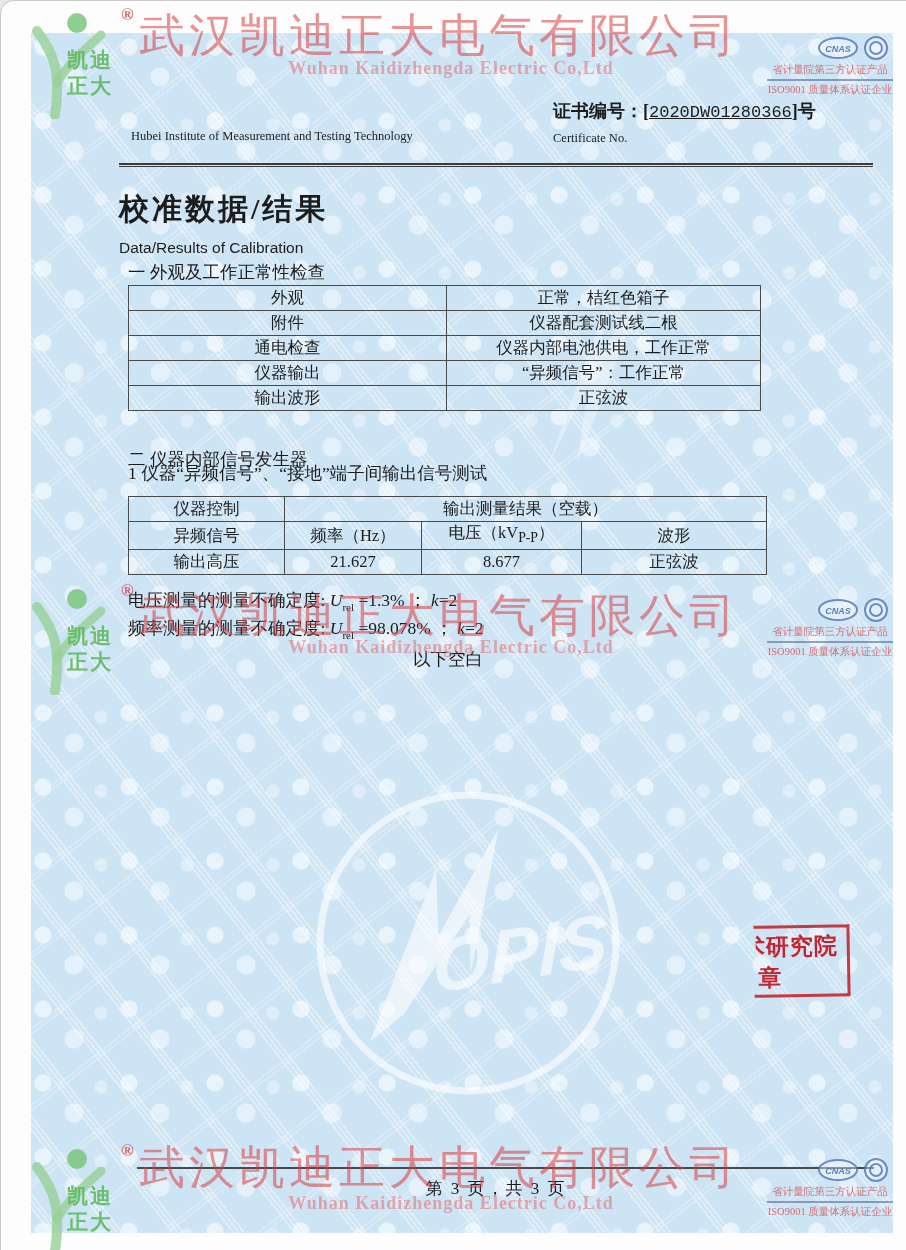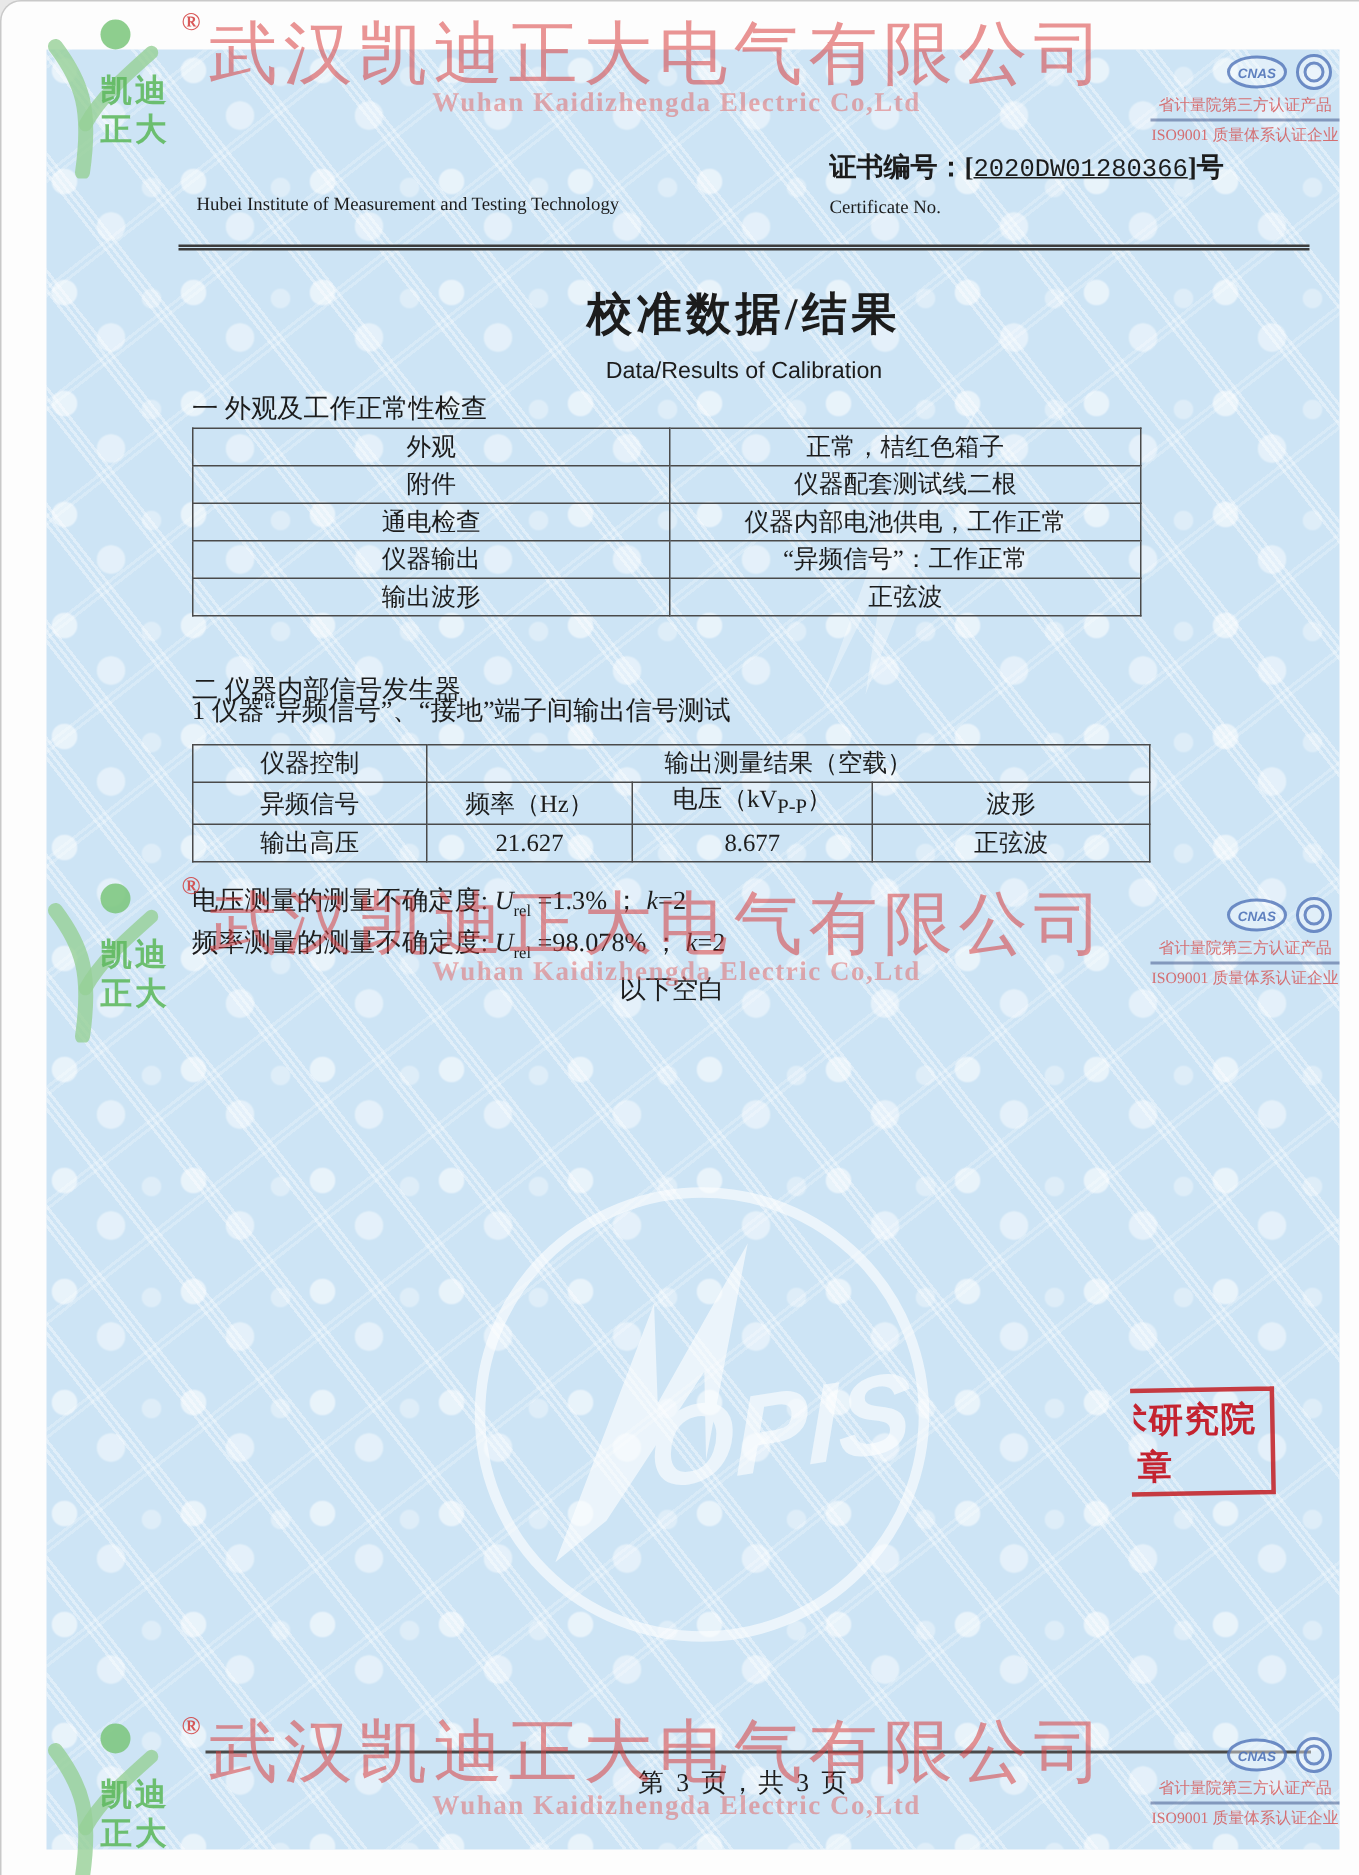--- a/index.html
+++ b/index.html
@@ -35,21 +35,21 @@
   .certmarks .logos{display:flex; justify-content:flex-end; align-items:center; gap:4px; margin-bottom:2px; padding-right:4px;}
   .certmarks .l1{color:rgba(214,80,80,.8); font-size:10.5px; white-space:nowrap; border-bottom:2px solid rgba(70,90,140,.55); padding-bottom:2px;}
   .certmarks .l2{color:rgba(214,80,80,.8); font-size:10.5px; white-space:nowrap; padding-top:2px;}
   
   .inst-cn{font-size:21px; font-weight:bold; letter-spacing:6px; white-space:nowrap;}
   .inst-en{font-size:12.5px; white-space:nowrap;}
   .certno{font-size:18px; font-weight:bold; white-space:nowrap;}
   .certno .num{text-decoration:underline; font-weight:normal; font-family:"Liberation Mono","DejaVu Sans Mono",monospace; font-size:17px;}
   .certno-en{font-size:12.5px;}
   .rule{height:4px; background:linear-gradient(#3c3c3c 0 2px, #cde4f5 2px 2.6px, #3c3c3c 2.6px 4px);}
-  .title-wrap{left:118px; width:754px; text-align:center;}
+  .title-wrap{left:118px; width:754px; }
   .title-cn{font-size:30px; font-weight:bold; letter-spacing:3px;}
   .title-en{font-size:15.5px; font-family:"Liberation Sans","DejaVu Sans",sans-serif;}
   .sec-head{font-size:17.5px; white-space:nowrap;}
   table.doc{border-collapse:collapse; table-layout:fixed;}
   table.doc td{border:1px solid #4a4a4a; text-align:center; font-size:16.5px; padding:0; height:24px; line-height:22px; overflow:hidden; white-space:nowrap;}
   .unc{font-size:17.5px; white-space:nowrap;}
   .unc i{font-family:"Liberation Serif",serif;}
   .unc sub{font-size:11px;}
   .blanknote{left:127px; width:640px; text-align:center; font-size:17.5px;}
   .footline{height:2px; background:#4a4a4a;}

